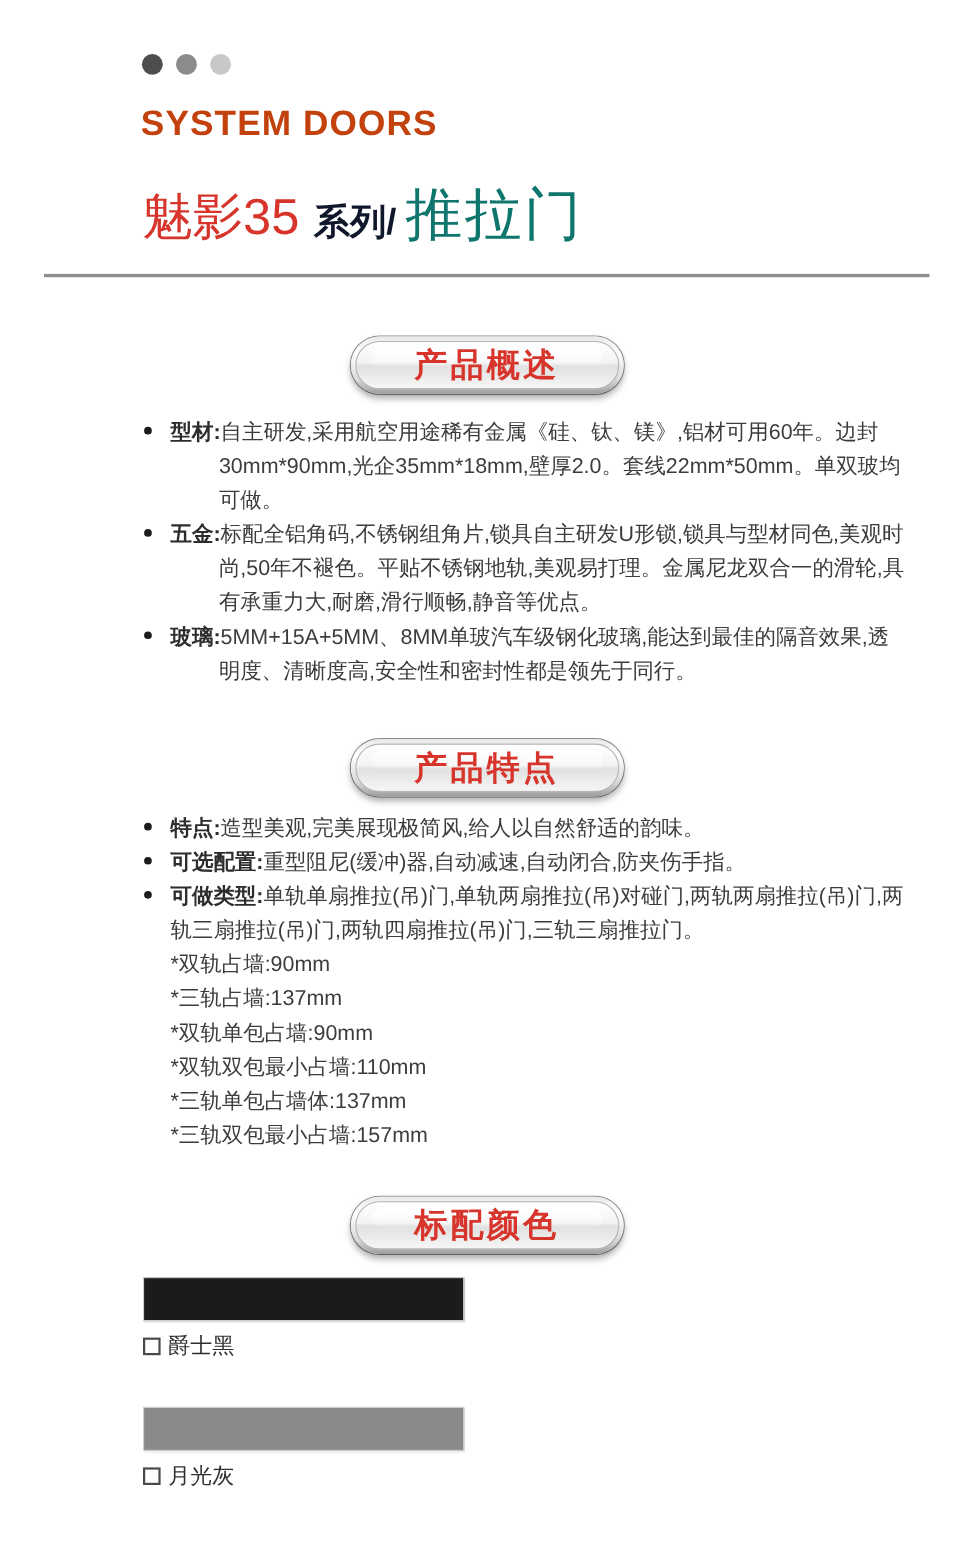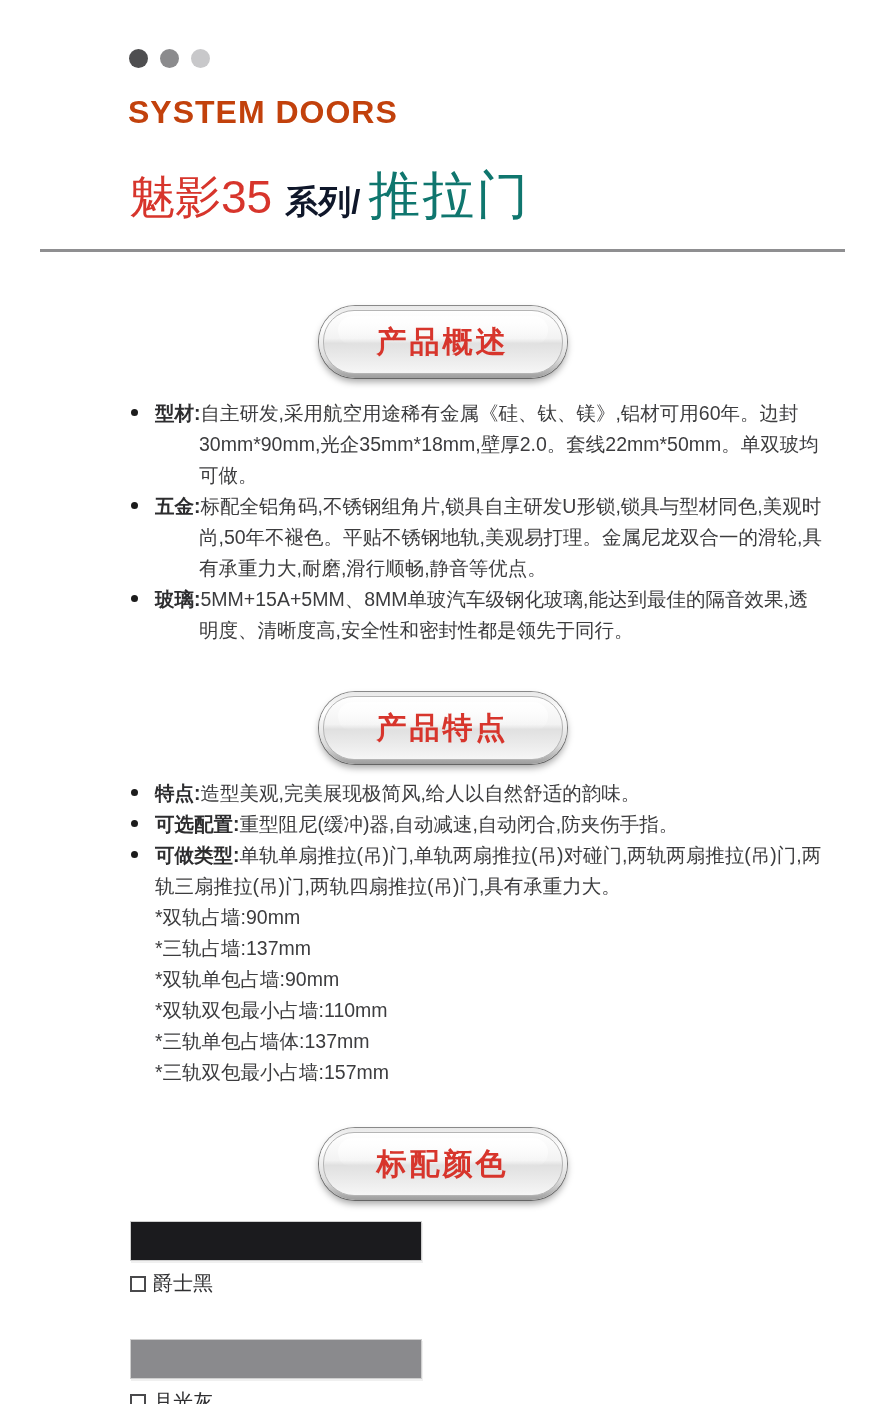--- a/index.html
+++ b/index.html
@@ -23,21 +23,21 @@
     color: #57575a; letter-spacing: 1px; line-height: 1.05;
   }
   .cn-line { margin: 30px 0 0 129px; display: flex; align-items: baseline; }
   .cn-name { font-size: 46px; font-weight: 400; }
   .cn-suffix { font-size: 33px; font-weight: 700; color: #0f172a; margin-left: 13px; }
   .cn-product { font-size: 52px; font-weight: 400; color: #0f766e; margin-left: 8px; letter-spacing: 2px; }
   .divider { border: none; border-top: 3px solid #8f8f91; margin: 18px 40px 0 40px; }
 
   
   .pill {
-    width: 248px; height: 72px; margin: 0 auto; border-radius: 36px;
+    width: 248px; height: 52px; margin: 0 auto; border-radius: 36px;
     background: linear-gradient(180deg, #e9e9e9 0%, #ffffff 28%, #d9d9d9 75%, #9d9d9d 100%);
     box-shadow: 0 4px 7px rgba(0,0,0,.35), 0 0 0 1px #8f8f8f;
     padding: 4px; position: relative;
   }
   .pill-inner {
     width: 100%; height: 100%; border-radius: 31px; position: relative;
     border: 1px solid #b5b5b5;
     background: linear-gradient(180deg, #ffffff 0%, #f3f3f3 44%, #e0e0e0 52%, #f6f6f6 100%);
     display: flex; align-items: center; justify-content: center;
   }
@@ -123,21 +123,21 @@
 
   <div class="pill btn-features">
     <div class="pill-inner">
       <span class="pill-label" style="color: rgb(215, 53, 44);">产品特点</span>
     </div>
   </div>
 
   <ul class="bullets ft-list">
     <li class="flat"><span class="bdot"></span><span class="blabel">特点:</span><span>造型美观,完美展现极简风,给人以自然舒适的韵味。</span></li>
     <li class="flat"><span class="bdot"></span><span class="blabel">可选配置:</span><span>重型阻尼(缓冲)器,自动减速,自动闭合,防夹伤手指。</span></li>
-    <li class="flat"><span class="bdot"></span><span class="blabel">可做类型:</span><span>单轨单扇推拉(吊)门,单轨两扇推拉(吊)对碰门,两轨两扇推拉(吊)门,两轨三扇推拉(吊)门,两轨四扇推拉(吊)门,具有承重力大。</span></li>
+    <li class="flat"><span class="bdot"></span><span class="blabel">可做类型:</span><span>单轨单扇推拉(吊)门,单轨两扇推拉(吊)对碰门,两轨两扇推拉(吊)门,两轨三扇推拉(吊)门,两轨四扇推拉(吊)门,三轨三扇推拉门。</span></li>
   </ul>
 
   <div class="specs">
     <div class="spec-line">*双轨占墙:90mm</div>
     <div class="spec-line">*三轨占墙:137mm</div>
     <div class="spec-line">*双轨单包占墙:90mm</div>
     <div class="spec-line">*双轨双包最小占墙:110mm</div>
     <div class="spec-line">*三轨单包占墙体:137mm</div>
     <div class="spec-line">*三轨双包最小占墙:157mm</div>
   </div>

